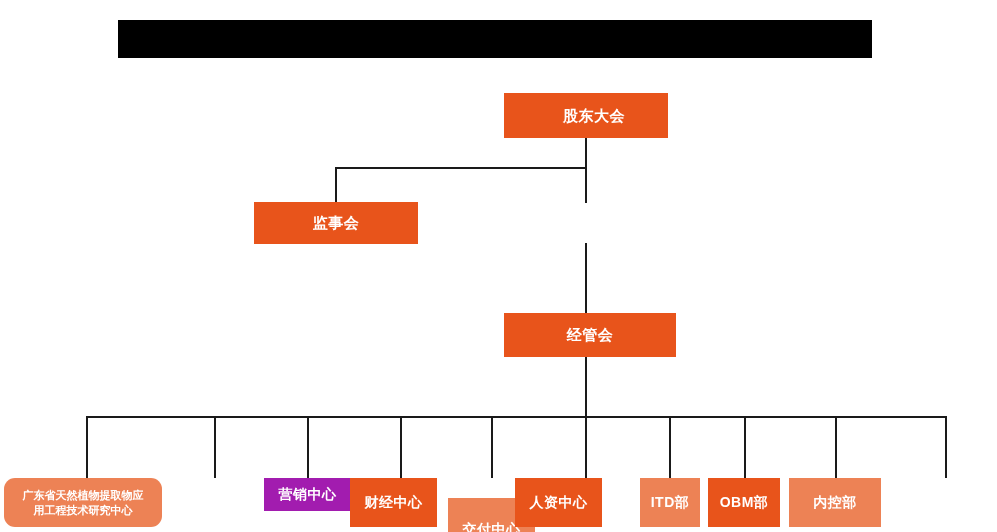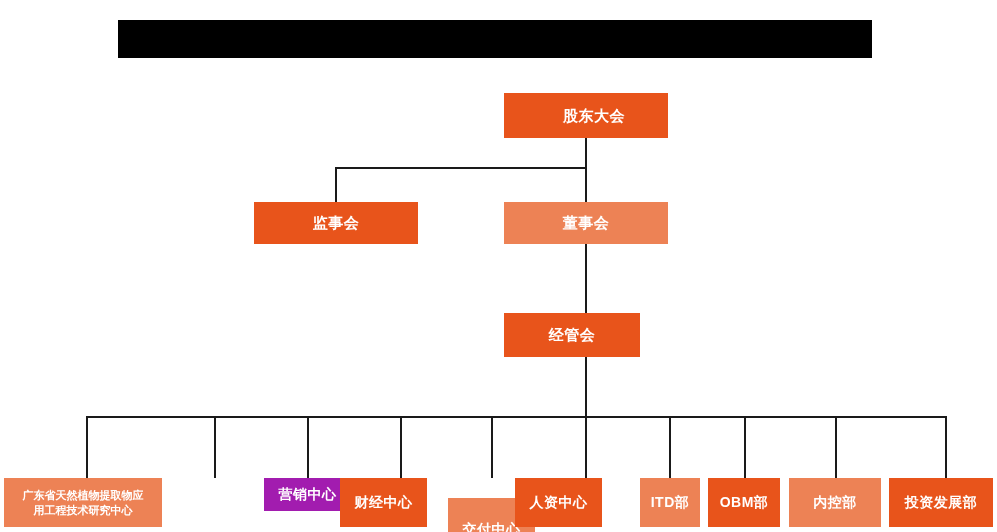--- a/index.html
+++ b/index.html
@@ -90,39 +90,37 @@
   <div class="line v" style="left:491px; top:416px; height:62px;"></div>
   <div class="line v" style="left:585px; top:416px; height:62px;"></div>
   <div class="line v" style="left:669px; top:416px; height:62px;"></div>
   <div class="line v" style="left:744px; top:416px; height:62px;"></div>
   <div class="line v" style="left:835px; top:416px; height:62px;"></div>
   <div class="line v" style="left:945px; top:416px; height:62px;"></div>
 
   <div class="node lvl1" style="left:504px; top:93px; width:164px; height:45px; background:#E8541B;padding-left:16px;">股东大会</div>
 
   <div class="node lvl2" style="left:254px; top:202px; width:164px; height:42px; background:#E8541B;">监事会</div>
-  <div class="node lvl2" style="left:504px; top:202px; width:164px; height:42px; background:#ED8255;">董事会</div>
 
-  <div class="node lvl3" style="left:504px; top:313px; width:136px; height:44px; background:#E8541B;">经管会</div>
+  <div class="node lvl3" style="left:504px; top:313px; width:172px; height:44px; background:#E8541B;">经管会</div>
 
-  <div class="node dept small" style="left:4px; top:478px; width:158px; height:49px; background:#ED8255; flex-direction:column;">
+  <div class="node dept small" style="left:4px; top:478px; width:158px; height:49px; background:#ED8255; flex-direction:column;border-radius:11px;">
     <span>广东省天然植物提取物应</span>
     <span>用工程技术研究中心</span>
   </div>
 
 
   <div class="node dept" style="left:264px; top:478px; width:87px; height:33px; background:#a21caf;">营销中心</div>
 
-  <div class="node dept" style="left:340px; top:478px; width:87px; height:49px; background:#E8541B;">财经中心</div>
+  <div class="node dept" style="left:350px; top:478px; width:87px; height:49px; background:#E8541B;">财经中心</div>
 
   <div class="node dept" style="left:448px; top:478px; width:87px; height:63px; background:#ED8255;margin-top:20px;">交付中心</div>
 
   <div class="node dept" style="left:515px; top:478px; width:87px; height:49px; background:#E8541B;">人资中心</div>
 
   <div class="node dept" style="left:640px; top:478px; width:60px; height:49px; background:#ED8255;">ITD部</div>
 
   <div class="node dept" style="left:708px; top:478px; width:72px; height:49px; background:#E8541B;">OBM部</div>
 
   <div class="node dept" style="left:789px; top:478px; width:92px; height:49px; background:#ED8255;">内控部</div>
 
-  <div class="node dept" style="left:889px; top:478px; width:104px; height:49px; background:#E8541B;">投资发展部</div>
 
 </div>
 
 </body></html>

